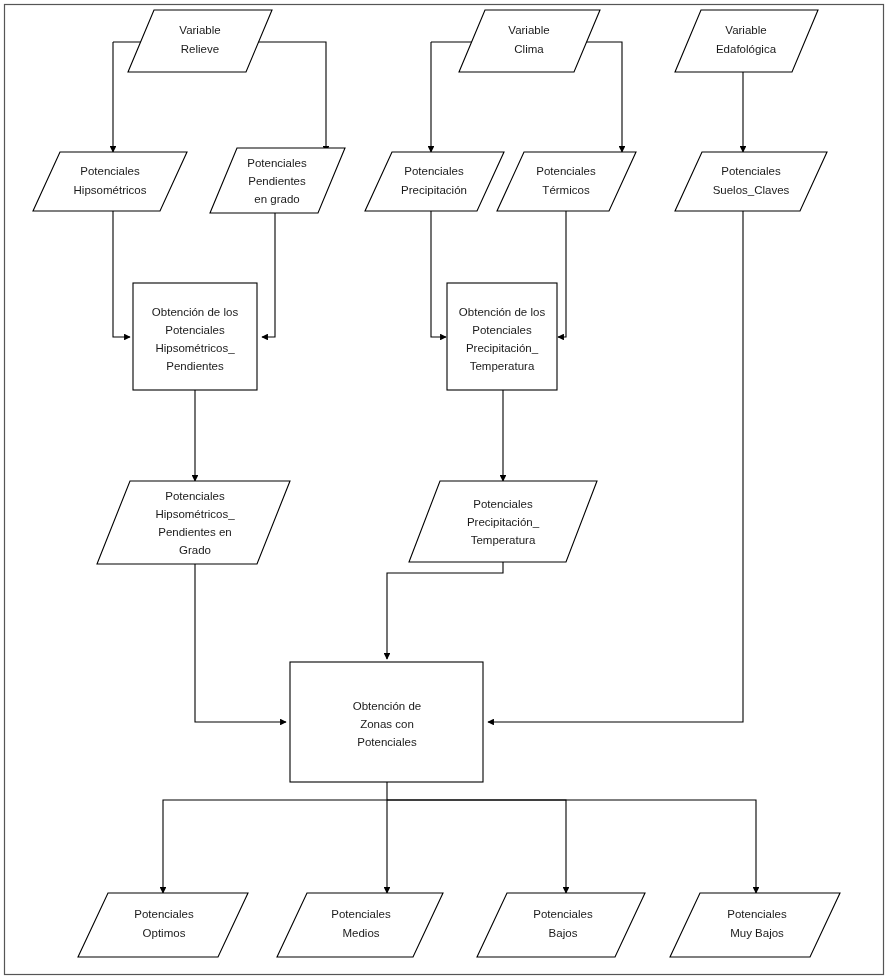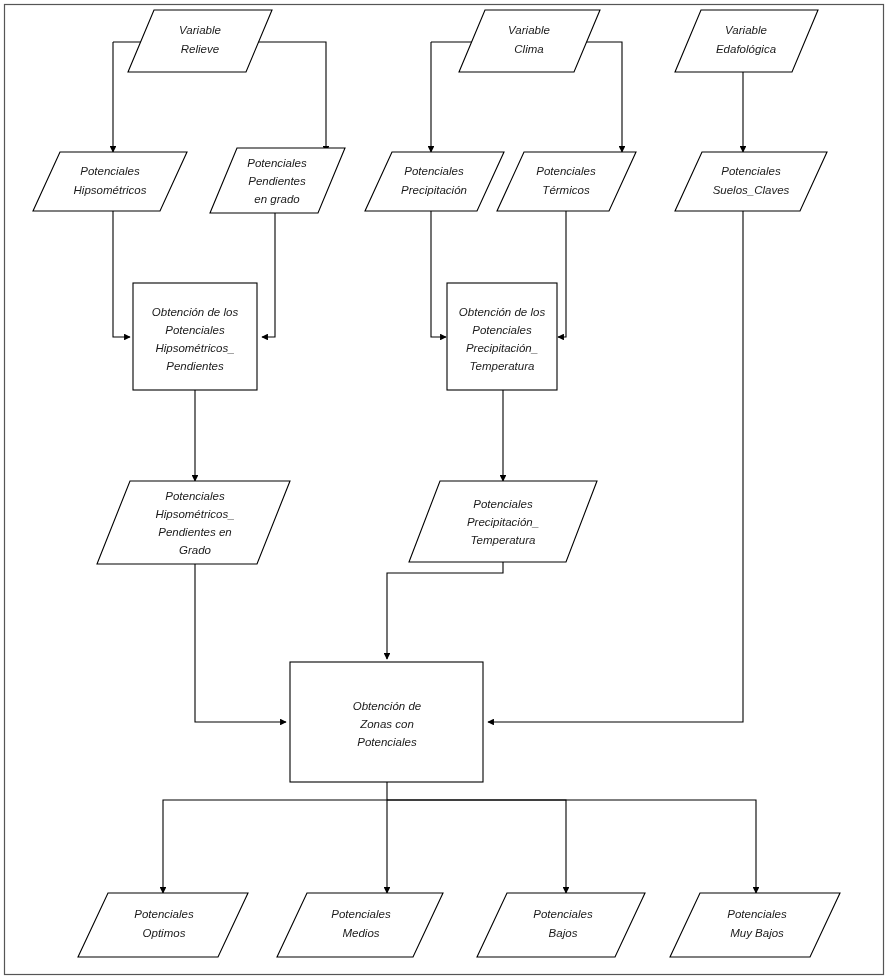--- a/index.html
+++ b/index.html
@@ -10,21 +10,20 @@
   }
   body {
     font-family: "Liberation Sans", sans-serif;
   }
   #page {
     position: relative;
     width: 888px;
     height: 979px;
     background: #ffffff;
     overflow: hidden;
-    font-style: italic;
   }
   #diagram-svg {
     display: block;
     width: 888px;
     height: 979px;
   }
   .node-shape {
     fill: #ffffff;
     stroke: #000000;
     stroke-width: 1.1;

